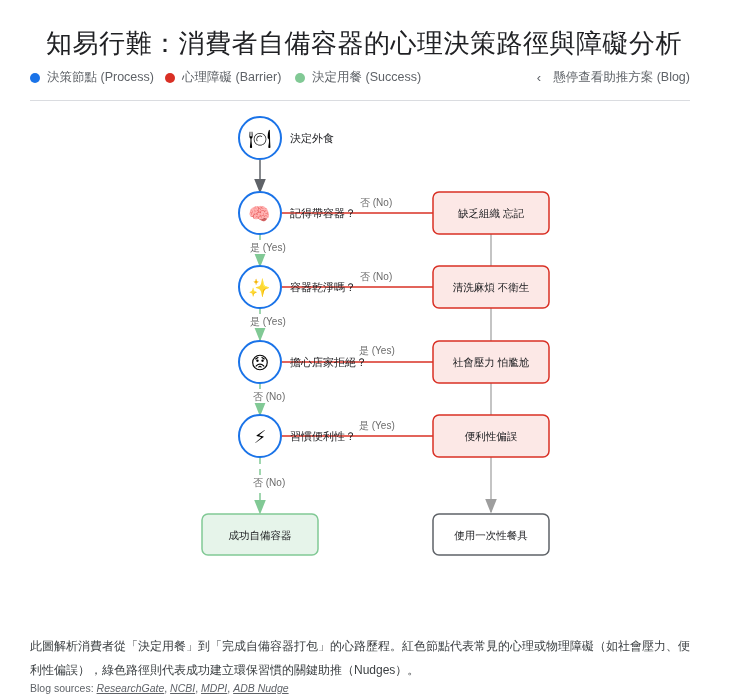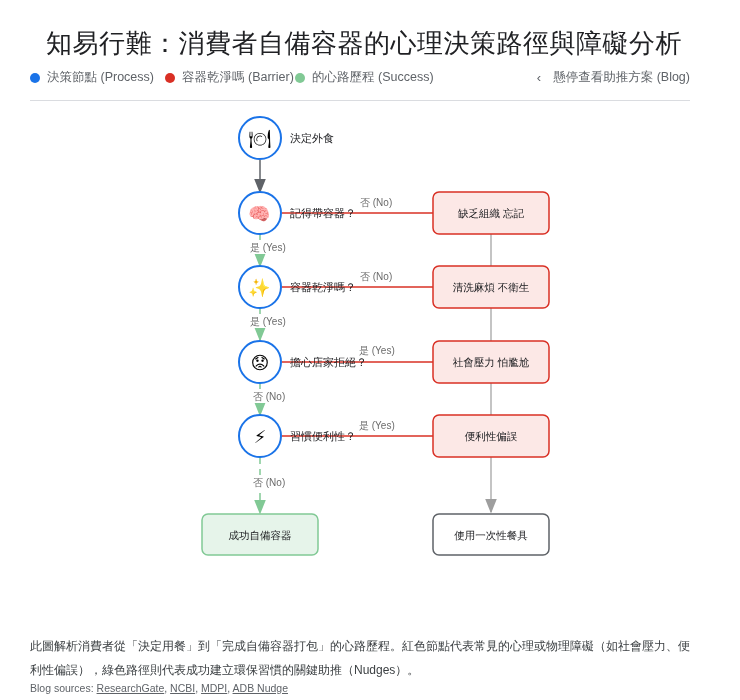--- a/index.html
+++ b/index.html
@@ -7,42 +7,42 @@
   .title { position:absolute; left:30px; top:10px; font-size:26px; font-weight:400; color:#202124; letter-spacing:0.5px; margin:16px; }
   .legend { position:absolute; left:30px; top:69px; width:660px; height:20px; font-size:12.5px; color:#5f6368; }
   .legend-item { position:absolute; top:0; display:flex; align-items:center; }
   .dot { width:10px; height:10px; border-radius:50%; display:inline-block; margin-right:7px; }
   .nudge { position:absolute; right:0; top:0; display:flex; align-items:center; cursor:pointer; }
   .nudge .chev { margin-right:12px; font-size:13px; color:#5f6368; }
   .rule { position:absolute; left:30px; top:100px; width:660px; height:1px; background:#dadce0; }
   svg.flow { position:absolute; left:0; top:0; }
   .caption { position:absolute; left:30px; top:634px; width:670px; font-size:12px; line-height:24px; color:#3c4043; margin:0; }
   .sources { position:absolute; left:30px; top:682px; font-size:10.5px; color:#5f6368; }
-  .sources a { color:#5f6368; text-decoration:underline; }
+  .sources a { color:#5f6368; text-decoration:underline;font-style:italic; }
   .node-label { font-size:11px; fill:#202124; }
   .edge-label { font-size:10px; fill:#6b6b6b; }
   .box-label { font-size:10.5px; fill:#202124; }
 </style>
 </head>
 <body>
 
 <h1 class="title">知易行難：消費者自備容器的心理決策路徑與障礙分析</h1>
 
 <div class="legend">
   <div class="legend-item" style="left:0">
     <span class="dot" style="background:#1a73e8"></span>
     <span>決策節點 (Process)</span>
   </div>
   <div class="legend-item" style="left:135px">
     <span class="dot" style="background:#d93025"></span>
-    <span>容器乾淨嗎 (Barrier)</span>
+    <span>心理障礙 (Barrier)</span>
   </div>
   <div class="legend-item" style="left:265px">
     <span class="dot" style="background:#81c995"></span>
-    <span>的心路歷程 (Success)</span>
+    <span>決定用餐 (Success)</span>
   </div>
   <div class="nudge">
     <span class="chev">‹</span>
     <span>懸停查看助推方案 (Blog)</span>
   </div>
 </div>
 
 <div class="rule"></div>
 
 <svg class="flow" width="740" height="620">

